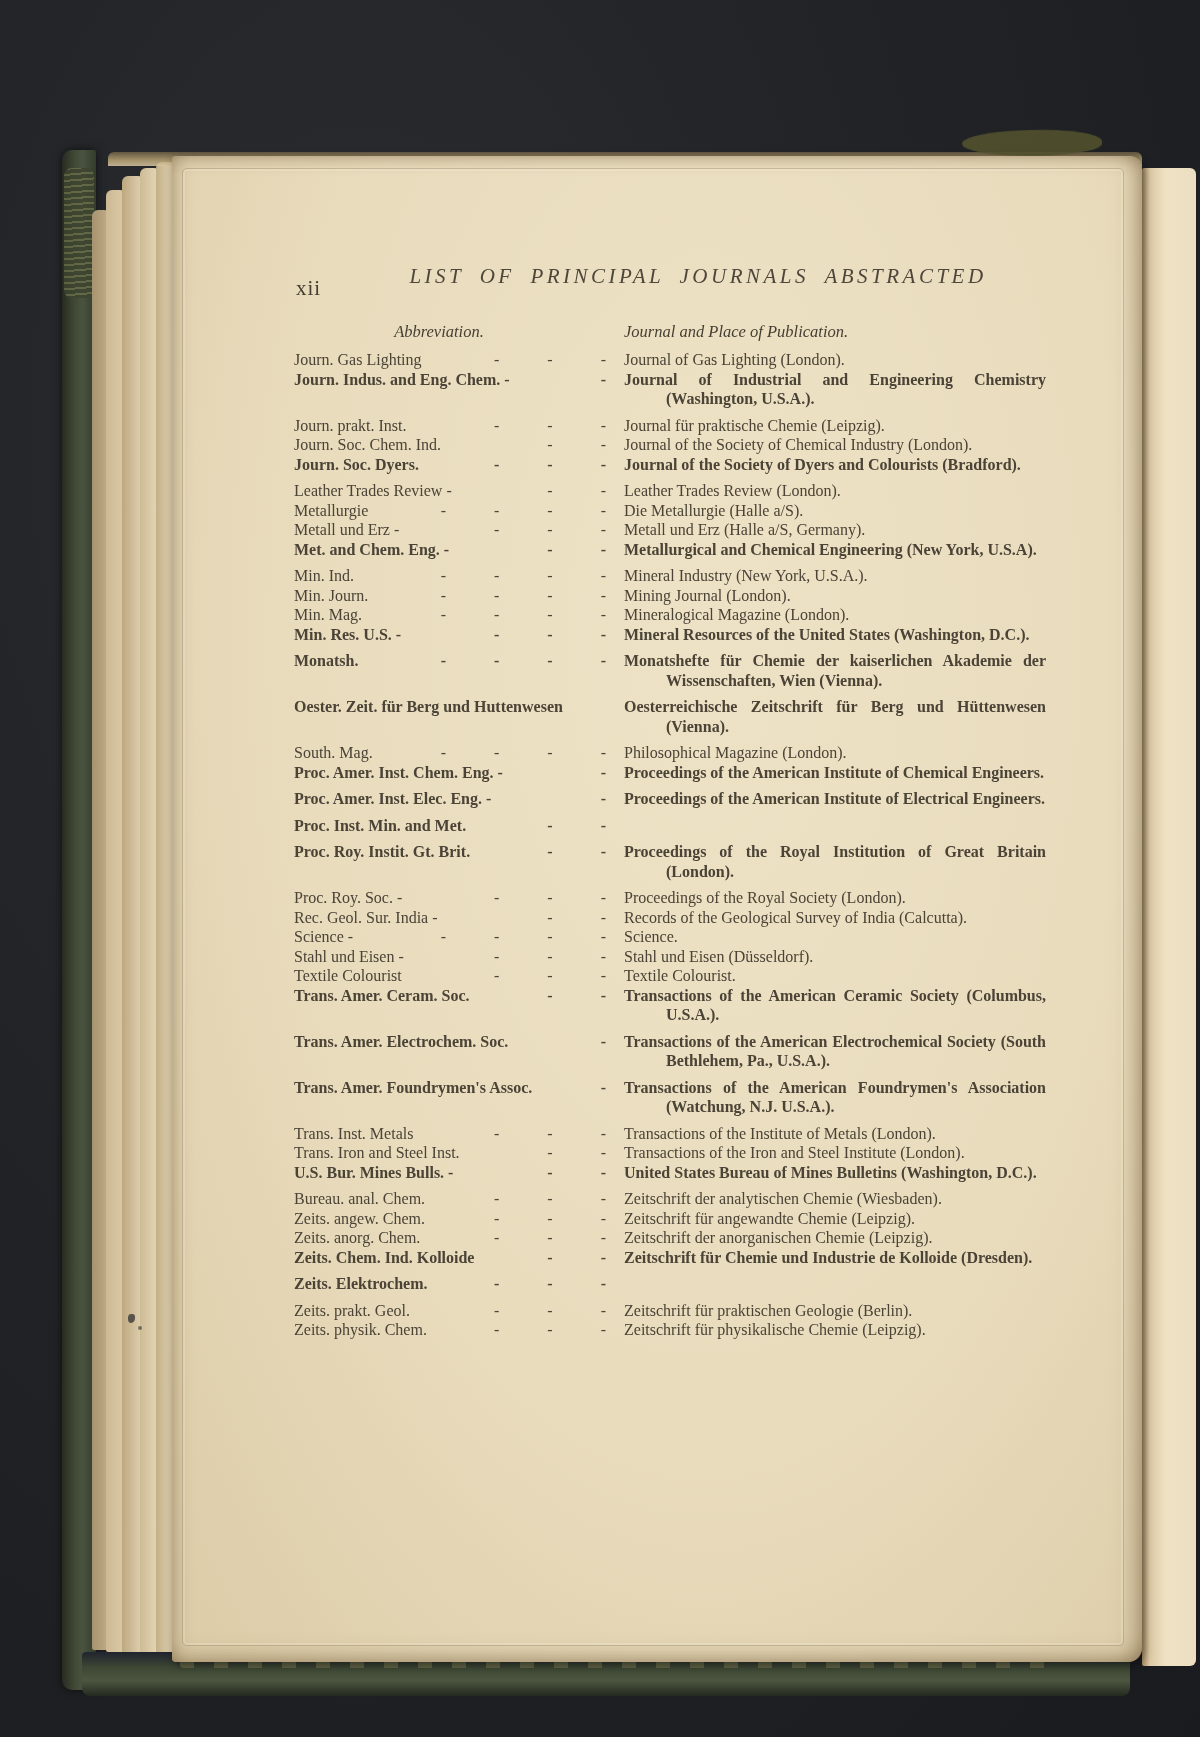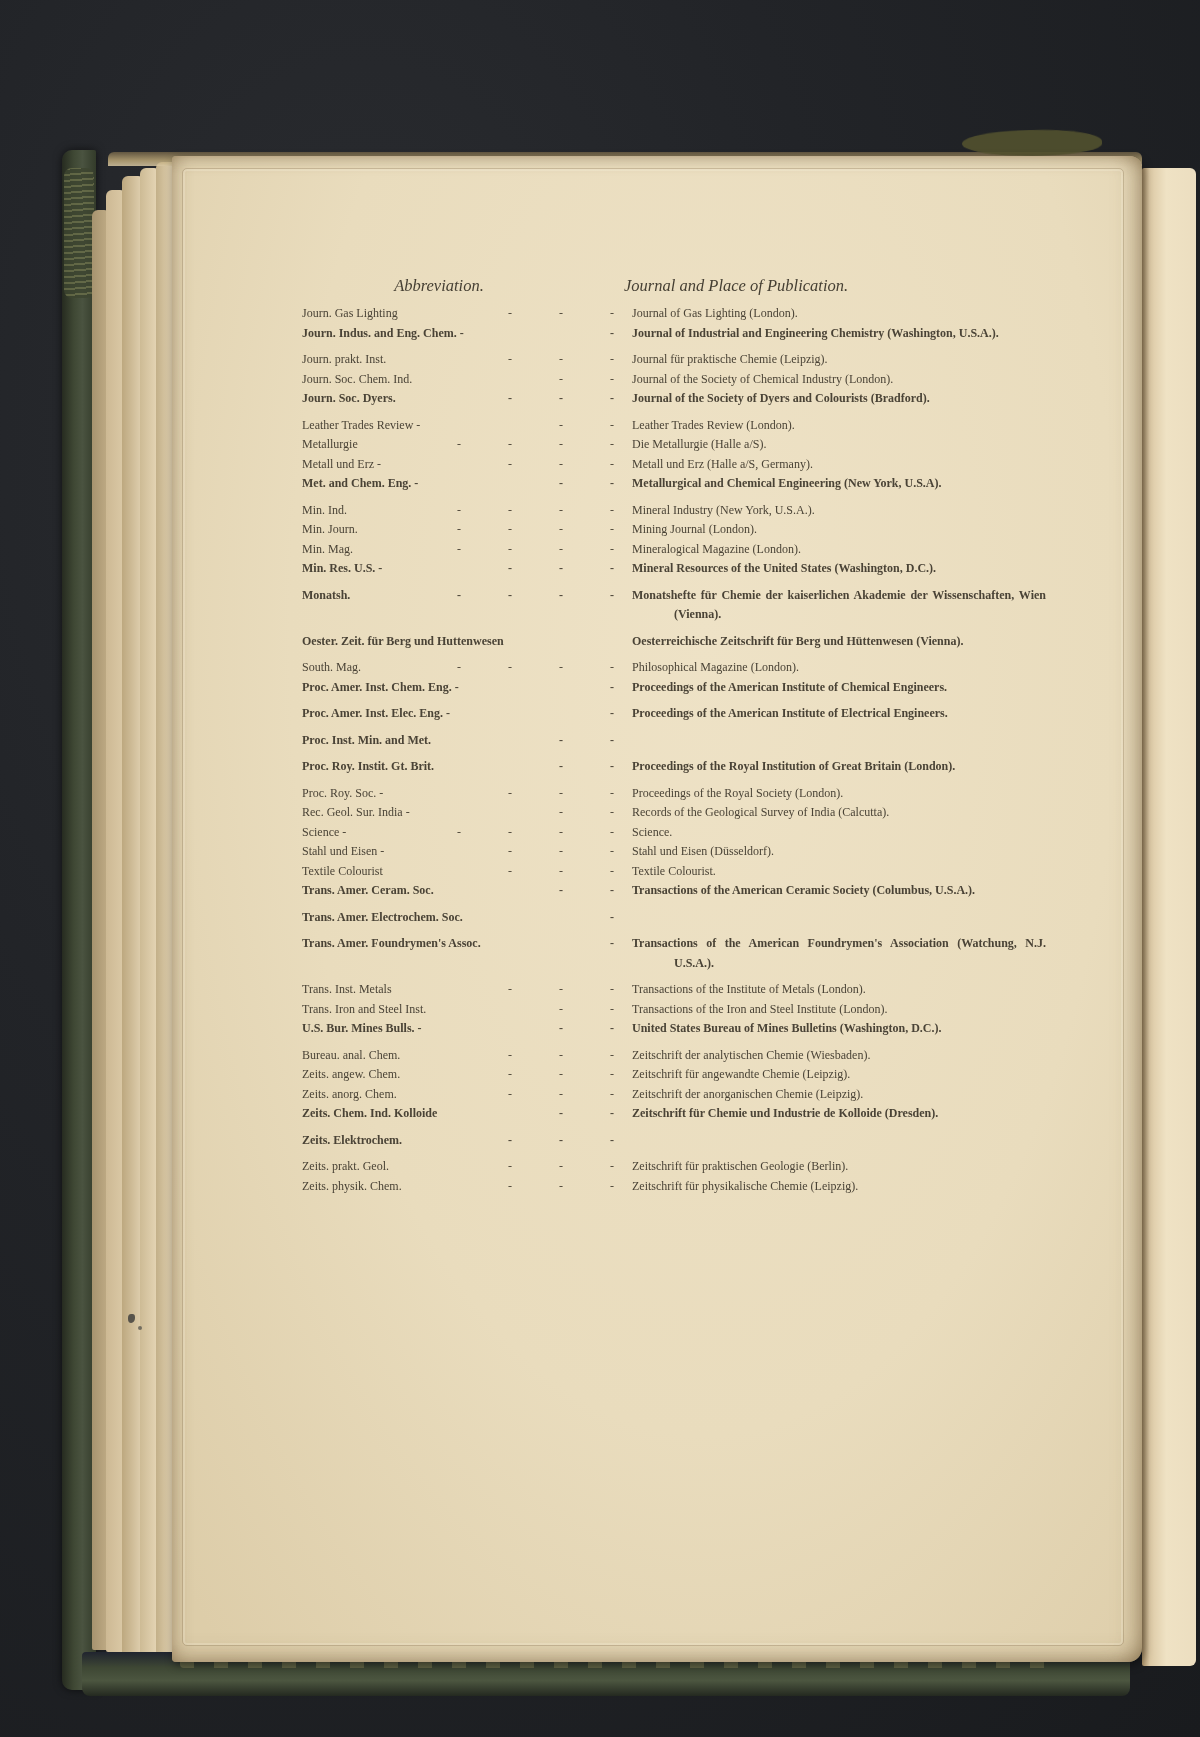--- a/index.html
+++ b/index.html
@@ -95,21 +95,21 @@
     font-size:21px;letter-spacing:1px;color:#443e31;
   }
   .main-title{
     text-align:center;padding-left:56px;
     font-style:italic;font-size:21px;letter-spacing:3.5px;word-spacing:7px;
     color:#4e463a;white-space:nowrap;
   }
   .col-heads{display:flex;margin:12px 0 8px 0;font-style:italic;font-size:16.5px;color:#453f33;}
   .abbr-head{width:330px;text-align:center;padding-right:40px;box-sizing:border-box;}
   .journal-head{flex:1;}
-  .rows{font-size:12px;line-height:19.5px;margin-left:8px;}
+  .rows{font-size:16px;line-height:19.5px;}
   .row{display:flex;}
   .row.gap-after{margin-bottom:7px;font-weight:bold;}
   .abbr-cell{width:330px;flex:none;display:flex;}
   .abbr-label{white-space:nowrap;}
   .leader{
     flex:1;text-align:right;padding-right:18px;
     word-spacing:44px;overflow:hidden;white-space:nowrap;color:#4e4739;
   }
   .journal-cell{
     flex:1;padding-left:42px;text-indent:-42px;
@@ -134,20 +134,24 @@
   <div class="cloth-smudge"></div>
   <div class="bottom-cloth"></div>
   <div class="bottom-fray"></div>
   <div class="page-under-right"></div>
 
   <div class="page">
     <div class="impression"></div>
 
     <div class="content">
 
+      <div class="running-head">
+        <span class="folio">xii</span>
+        <div class="main-title">LIST OF PRINCIPAL JOURNALS ABSTRACTED</div>
+      </div>
 
       <div class="col-heads">
         <div class="abbr-head">Abbreviation.</div>
         <div class="journal-head">Journal and Place of Publication.</div>
       </div>
 
       <div class="rows">
 
           <div class="row">
             <div class="abbr-cell">
@@ -354,20 +358,21 @@
               <span class="leader">- -</span>
             </div>
             <div class="journal-cell">Transactions of the American Ceramic Society (Columbus, U.S.A.).</div>
           </div>
 
           <div class="row gap-after">
             <div class="abbr-cell">
               <span class="abbr-label">Trans. Amer. Electrochem. Soc.</span>
               <span class="leader">-</span>
             </div>
+            <div class="journal-cell">Transactions of the American Electrochemical Society (South Bethlehem, Pa., U.S.A.).</div>
           </div>
 
           <div class="row gap-after">
             <div class="abbr-cell">
               <span class="abbr-label">Trans. Amer. Foundrymen's Assoc.</span>
               <span class="leader">-</span>
             </div>
             <div class="journal-cell">Transactions of the American Foundrymen's Association (Watchung, N.J. U.S.A.).</div>
           </div>
 

